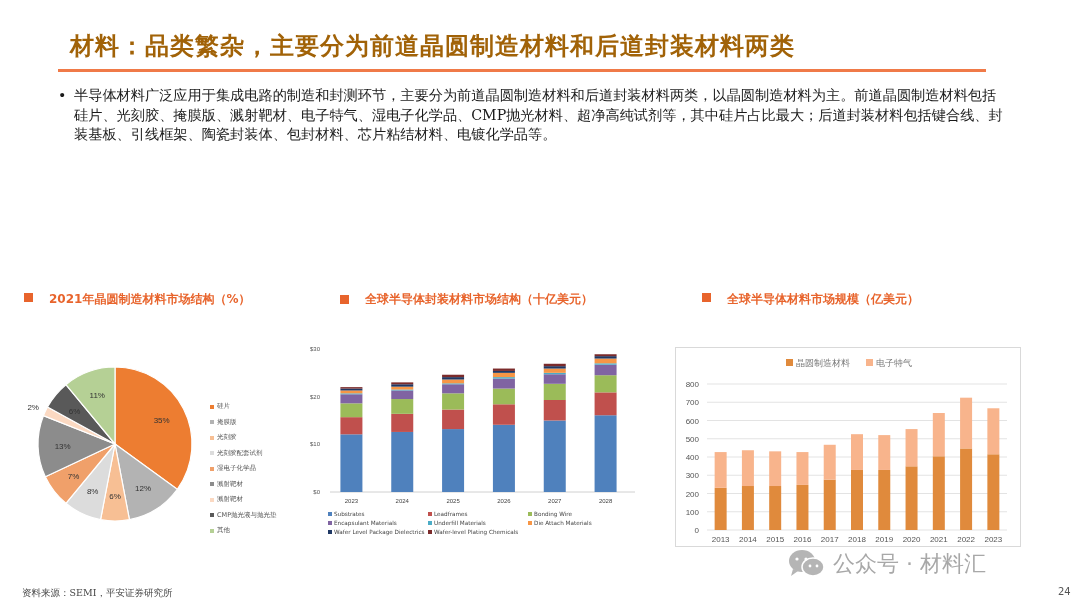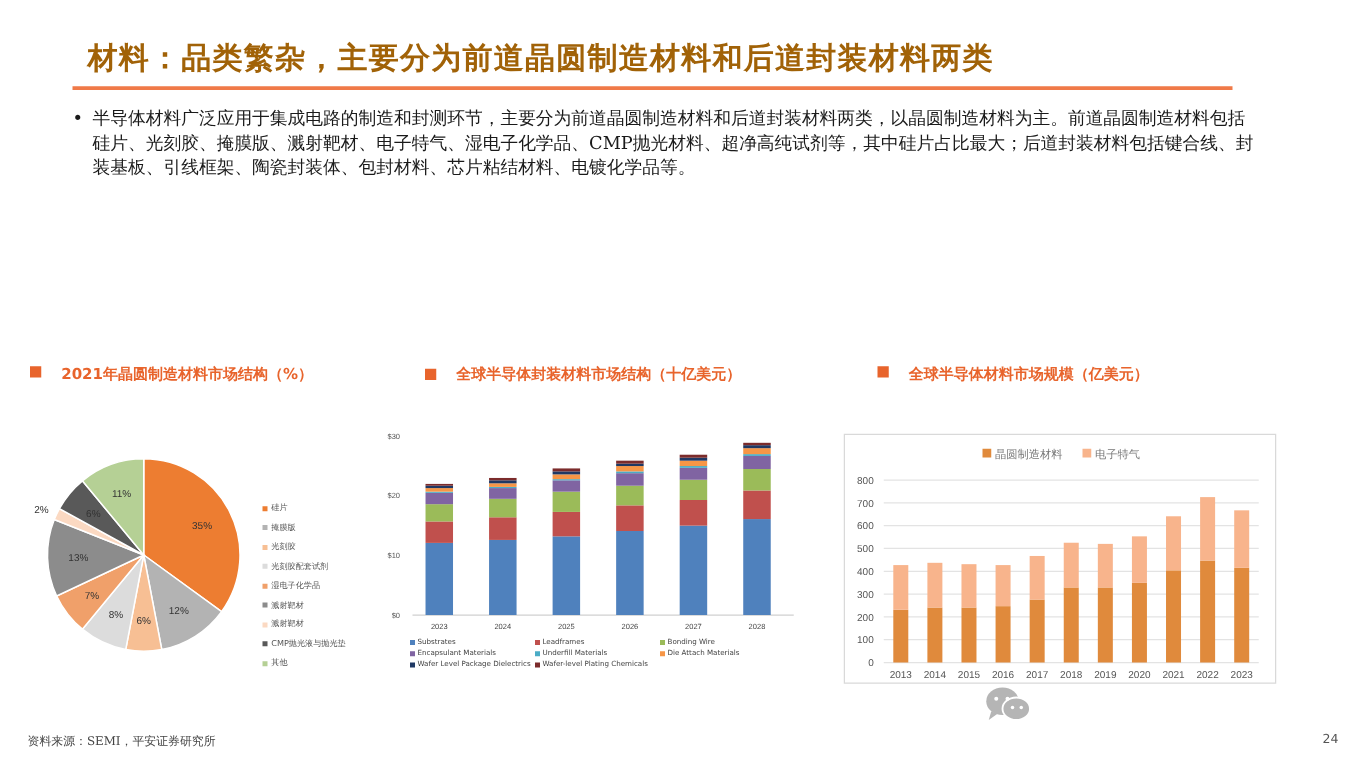--- a/index.html
+++ b/index.html
@@ -287,16 +287,17 @@
 <div class="watermark">
   <svg class="wicon" width="40" height="30" viewBox="0 0 40 30">
     <ellipse cx="15" cy="12" rx="13" ry="11" fill="#b5b5b5"></ellipse>
     <path d="M6 20 L4 27 L11 22 Z" fill="#b5b5b5"></path>
     <ellipse cx="26" cy="18" rx="11" ry="9" fill="#b5b5b5" stroke="#fff" stroke-width="1.5"></ellipse>
     <circle cx="10" cy="10" r="1.6" fill="#fff"></circle>
       <circle cx="19" cy="10" r="1.6" fill="#fff"></circle>
     <circle cx="23" cy="17" r="1.4" fill="#fff"></circle>
       <circle cx="30" cy="17" r="1.4" fill="#fff"></circle>
   </svg>
+  <span>公众号 · 材料汇</span>
 </div>
 
 <div class="footer-source">资料来源：SEMI，平安证券研究所</div>
 <div class="page-num">24</div>
 
 </body></html>

